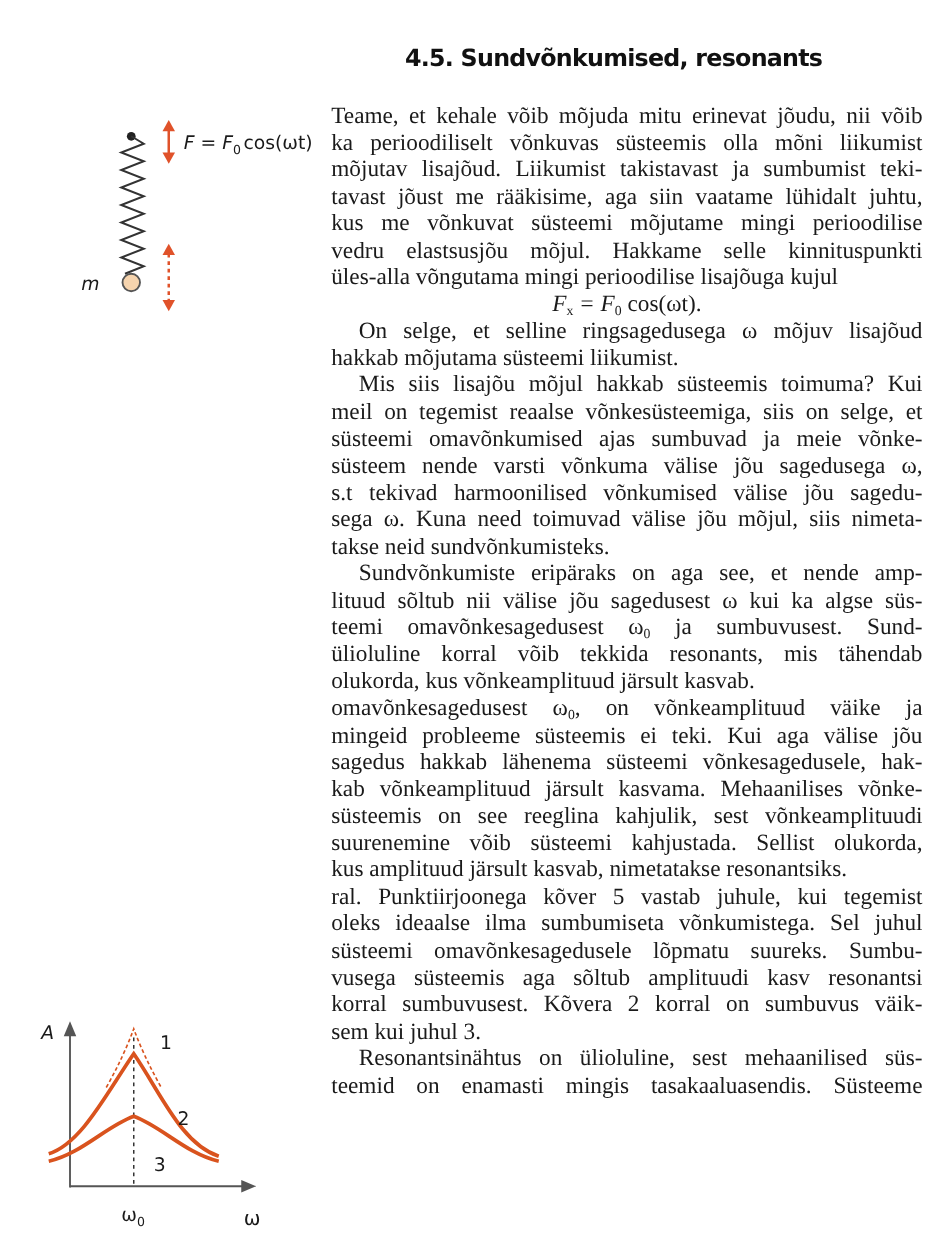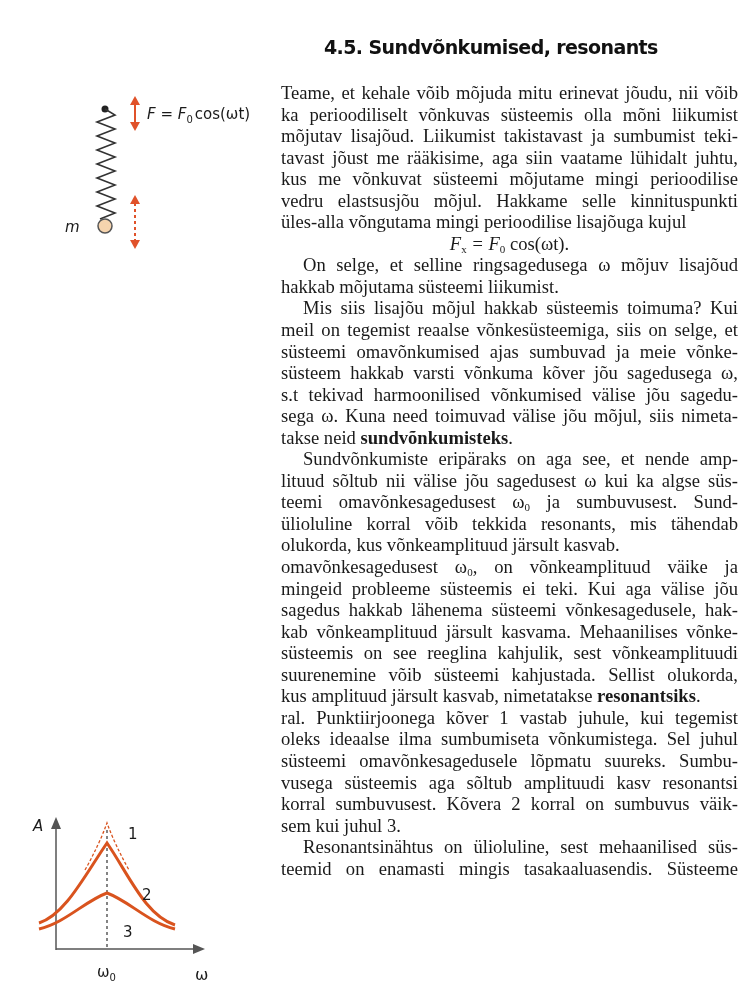--- a/index.html
+++ b/index.html
@@ -8,25 +8,25 @@
     position: absolute; left: 324px; top: 36px;
     font-family: "DejaVu Sans", sans-serif; font-weight: bold;
     font-size: 19px; letter-spacing: -0.6px; color: #111;
     white-space: nowrap;
   }
   .body-text {
     position: absolute; left: 265px; top: 82px; width: 473px;
     font-family: "Liberation Serif", serif; font-size: 18.6px;
     line-height: 21.55px; color: #1a1a1a;
   }
-  .line { display: block; white-space: nowrap; text-align: justify; text-align-last: justify; height: 21.55px; overflow: visible; margin-left: 16px; }
+  .line { display: block; white-space: nowrap; text-align: justify; text-align-last: justify; height: 21.55px; overflow: visible; }
   .line.last { text-align-last: left; }
   .line.indent { padding-left: 22px; }
   .line.center { text-align: center; text-align-last: center; font-style: italic; }
-  b { font-weight: bold; }
+  b { font-weight: normal; }
   .sub { font-size: 11px; vertical-align: -3px; font-style: normal; }
   .fig1 { position: absolute; left: 55px; top: 95px; width: 200px; height: 160px; }
   .fig2 { position: absolute; left: 25px; top: 805px; width: 225px; height: 200px; }
   .figlabel { font-family: "DejaVu Sans", sans-serif; fill: #1a1a1a; }
 </style>
 </head>
 <body>
 
 <div class="title">4.5. Sundvõnkumised, resonants</div>
 
@@ -64,40 +64,40 @@
   <span class="line last">üles-alla võngutama mingi perioodilise lisajõuga kujul</span>
 
   <span class="line center"><span>F</span><span class="sub">x</span><span> = F</span><span class="sub">0</span><span style="font-style:normal"> cos(ωt).</span></span>
 
   <span class="line indent">On selge, et selline ringsagedusega ω mõjuv lisajõud</span>
   <span class="line last">hakkab mõjutama süsteemi liikumist.</span>
 
   <span class="line indent">Mis siis lisajõu mõjul hakkab süsteemis toimuma? Kui</span>
   <span class="line">meil on tegemist reaalse võnkesüsteemiga, siis on selge, et</span>
   <span class="line">süsteemi omavõnkumised ajas sumbuvad ja meie võnke-</span>
-  <span class="line">süsteem hakkab varsti võnkuma kõver jõu sagedusega ω,</span>
+  <span class="line">süsteem nende varsti võnkuma välise jõu sagedusega ω,</span>
   <span class="line">s.t tekivad harmoonilised võnkumised välise jõu sagedu-</span>
   <span class="line">sega ω. Kuna need toimuvad välise jõu mõjul, siis nimeta-</span>
   <span class="line last"><span>takse neid </span><b>sundvõnkumisteks</b><span>.</span></span>
 
   <span class="line indent">Sundvõnkumiste eripäraks on aga see, et nende amp-</span>
   <span class="line">lituud sõltub nii välise jõu sagedusest ω kui ka algse süs-</span>
   <span class="line"><span>teemi omavõnkesagedusest ω</span><span class="sub">0</span><span> ja sumbuvusest. Sund-</span></span>
   <span class="line">ülioluline korral võib tekkida resonants, mis tähendab</span>
   <span class="line last">olukorda, kus võnkeamplituud järsult kasvab.</span>
 
   <span class="line"><span>omavõnkesagedusest ω</span><span class="sub">0</span><span>, on võnkeamplituud väike ja</span></span>
   <span class="line">mingeid probleeme süsteemis ei teki. Kui aga välise jõu</span>
   <span class="line">sagedus hakkab lähenema süsteemi võnkesagedusele, hak-</span>
   <span class="line">kab võnkeamplituud järsult kasvama. Mehaanilises võnke-</span>
   <span class="line">süsteemis on see reeglina kahjulik, sest võnkeamplituudi</span>
   <span class="line">suurenemine võib süsteemi kahjustada. Sellist olukorda,</span>
   <span class="line last"><span>kus amplituud järsult kasvab, nimetatakse </span><b>resonantsiks</b><span>.</span></span>
 
-  <span class="line">ral. Punktiirjoonega kõver 1 vastab juhule, kui tegemist</span>
+  <span class="line">ral. Punktiirjoonega kõver 5 vastab juhule, kui tegemist</span>
   <span class="line">oleks ideaalse ilma sumbumiseta võnkumistega. Sel juhul</span>
   <span class="line">süsteemi omavõnkesagedusele lõpmatu suureks. Sumbu-</span>
   <span class="line">vusega süsteemis aga sõltub amplituudi kasv resonantsi</span>
   <span class="line">korral sumbuvusest. Kõvera 2 korral on sumbuvus väik-</span>
   <span class="line last">sem kui juhul 3.</span>
 
   <span class="line indent">Resonantsinähtus on ülioluline, sest mehaanilised süs-</span>
   <span class="line">teemid on enamasti mingis tasakaaluasendis. Süsteeme</span>
 </div>
 

